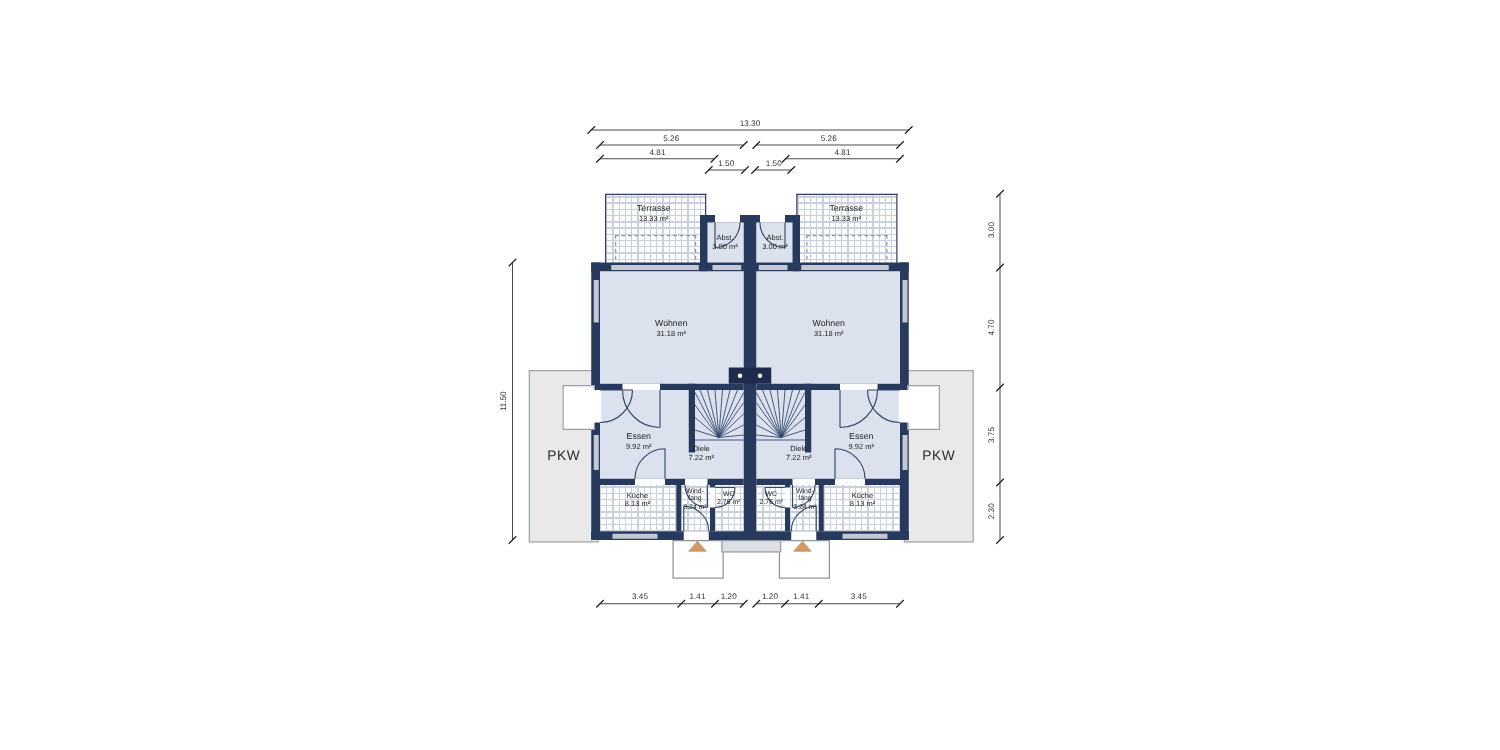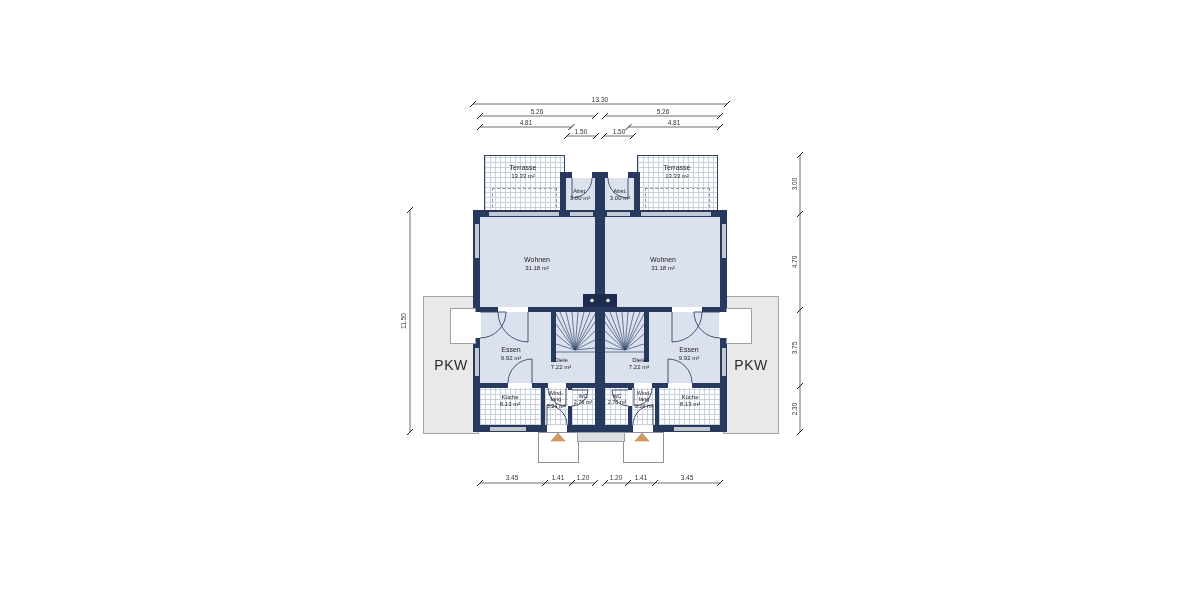--- a/index.html
+++ b/index.html
@@ -13,21 +13,21 @@
   .terrace{position:absolute;background:
       repeating-linear-gradient(0deg,#c9d1de 0 1px,transparent 1px 5px),
       repeating-linear-gradient(90deg,#c9d1de 0 1px,transparent 1px 5px),#fff;
       border:1px solid #2f4166;border-bottom:none;}
   .dash{position:absolute;border:1px dashed #9097a1;border-bottom:none;}
   .win{position:absolute;background:#c3c8d2;}
   .gap{position:absolute;background:#fff;}
   .notch{position:absolute;background:#fff;border:1px solid #9aa0a8;}
   .pkw{position:absolute;background:#e9e9e9;border:1.5px solid #a0a4ab;
        display:flex;align-items:center;justify-content:center;}
-  .pkw span{font-size:14px;letter-spacing:.5px;color:#2b2b2b;}
+  .pkw span{font-size:11px;letter-spacing:.5px;color:#2b2b2b;}
   .porch{position:absolute;background:#fff;border:1.5px solid #8e939b;}
   .strip{position:absolute;background:#dcdfe3;border:1px solid #9aa0a8;}
   .chimney{position:absolute;background:#1d2c4c;}
   .rlabel{position:absolute;transform:translateX(-50%);text-align:center;color:#1d1d1d;
           font-size:7px;line-height:1.25;white-space:nowrap;}
   .rlabel .area{font-size:6px;}
   .rlabel.sm{font-size:6px;line-height:1.2;}
   .rlabel.xs{font-size:5.5px;line-height:1.15;}
   .rlabel.xs .area{font-size:5.5px;}
   .dimlbl{position:absolute;transform:translateX(-50%);font-size:6.5px;color:#333;white-space:nowrap;}

